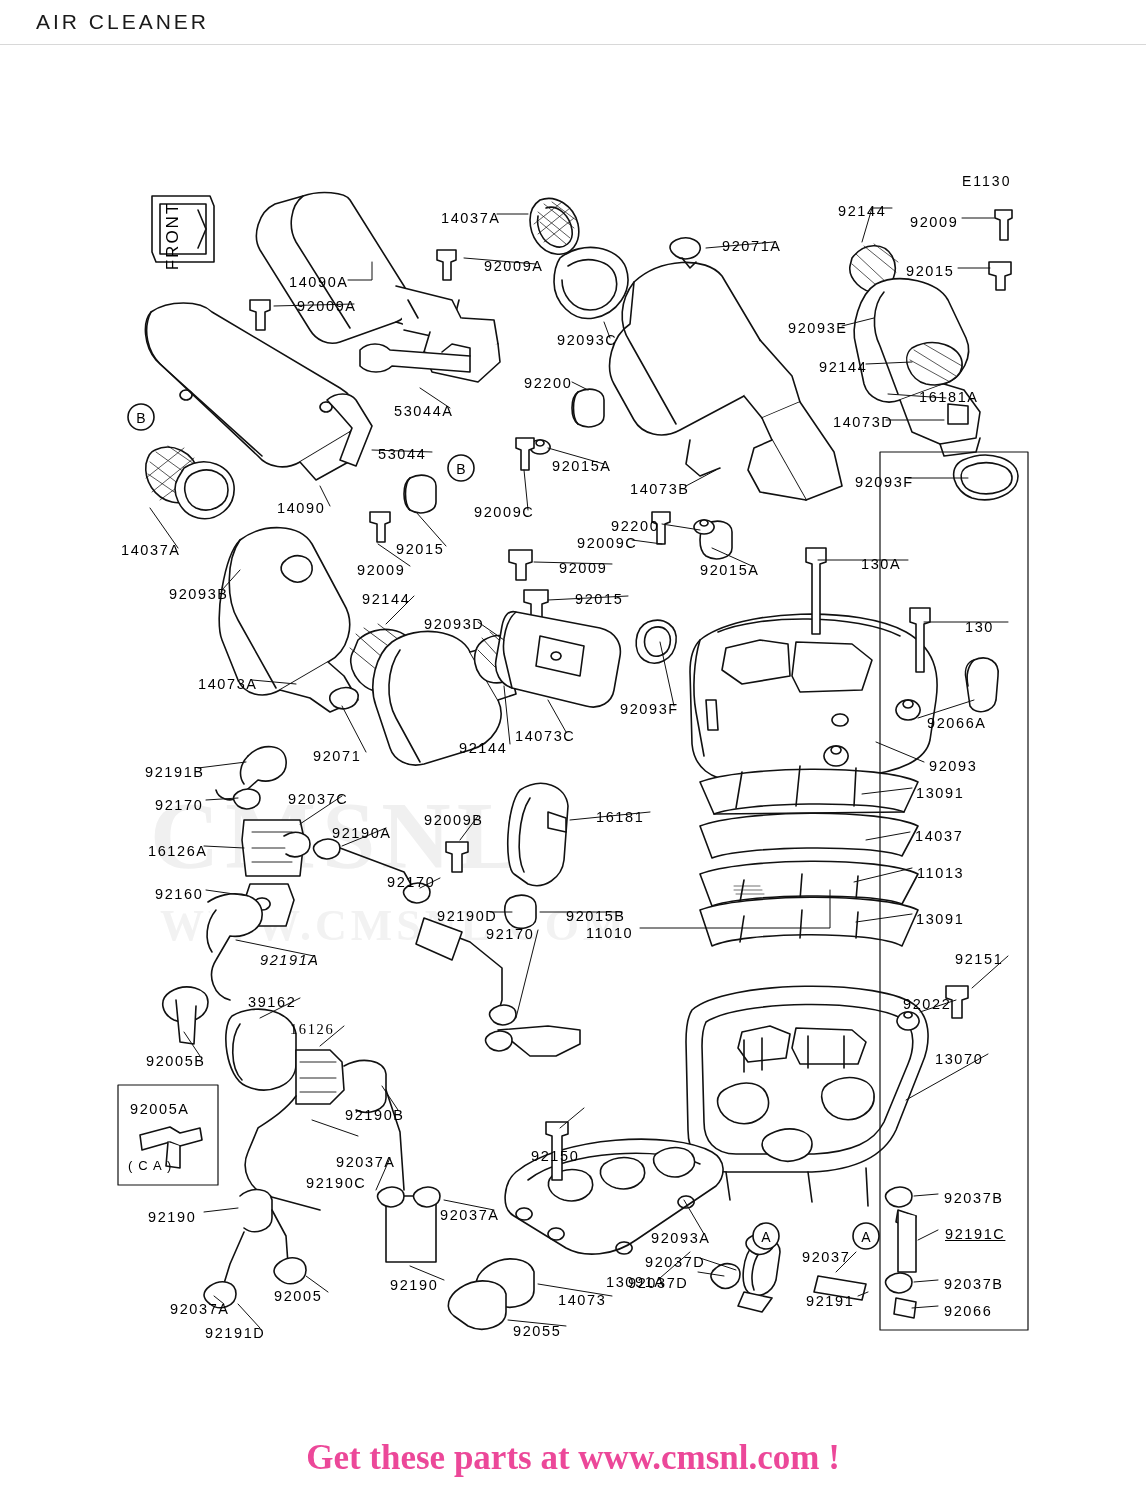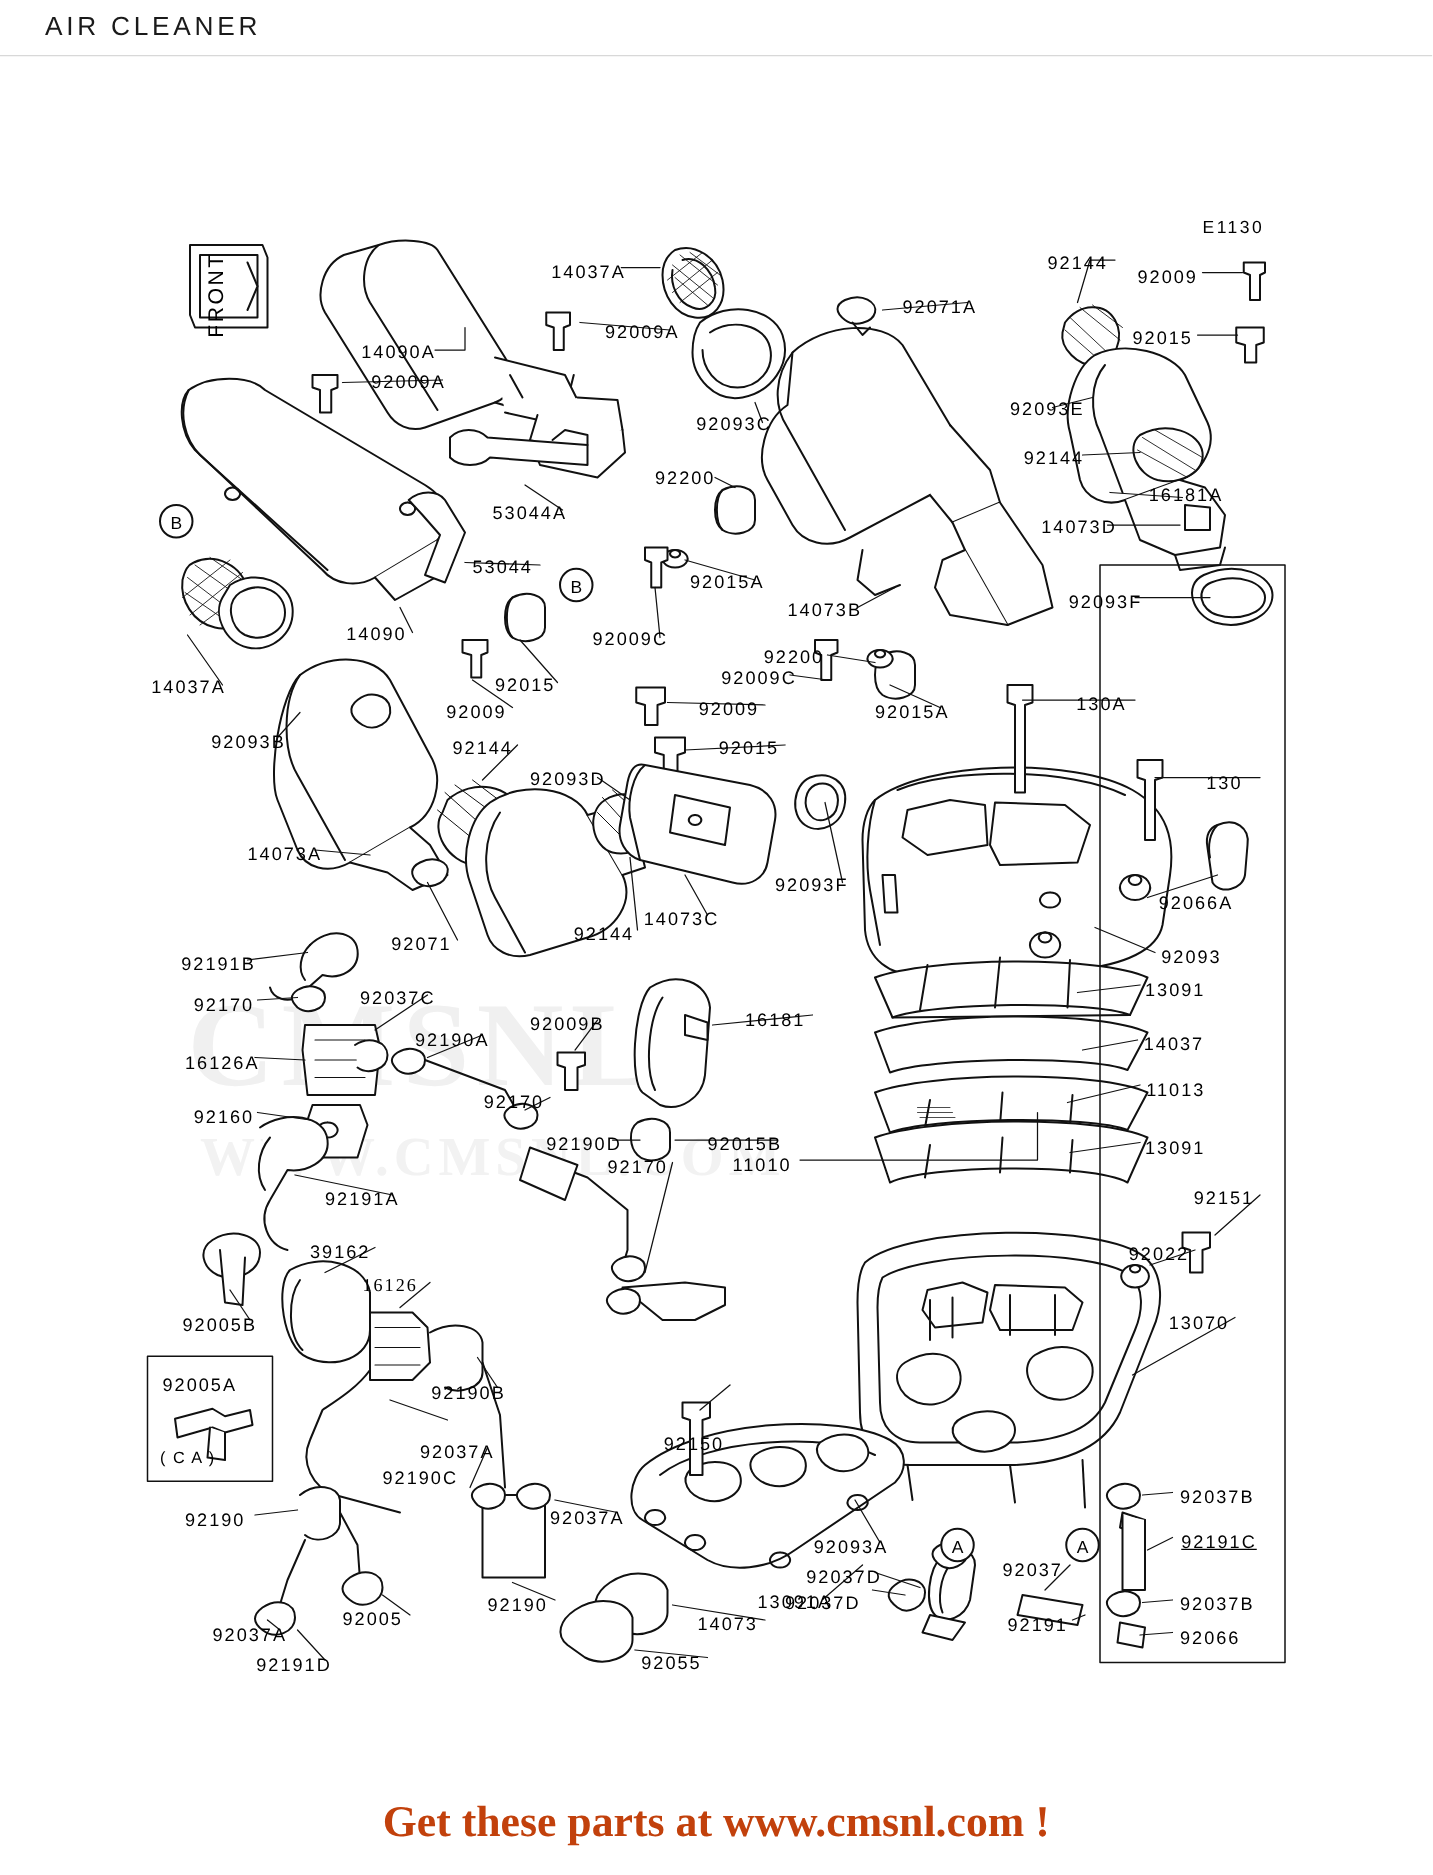--- a/index.html
+++ b/index.html
@@ -54,21 +54,21 @@
   }
   #footer {
     position: absolute;
     left: 0;
     top: 1438px;
     width: 1146px;
     text-align: center;
     font-family: "Liberation Serif", serif;
     font-weight: bold;
     font-size: 35px;
-    color: #c2410c;
+    color: #ec4899;
     letter-spacing: 0px;
   }
   #art {
     position: absolute;
     left: 0;
     top: 0;
     width: 1146px;
     height: 1500px;
     pointer-events: none;
   }
@@ -464,21 +464,21 @@
 
   <div id="labels">
       <div class="lbl" style="left: 441px; top: 210px;">14037A</div>
       <div class="lbl" style="left: 838px; top: 203px;">92144</div>
       <div class="lbl" style="left: 910px; top: 214px;">92009</div>
       <div class="lbl" style="left: 484px; top: 258px;">92009A</div>
       <div class="lbl" style="left: 722px; top: 238px;">92071A</div>
       <div class="lbl" style="left: 906px; top: 263px;">92015</div>
       <div class="lbl" style="left: 289px; top: 274px;">14090A</div>
       <div class="lbl" style="left: 297px; top: 298px;">92009A</div>
-      <div class="lbl" style="left: 788px; top: 320px; margin-left: 20px;">92093E</div>
+      <div class="lbl" style="left: 788px; top: 320px;">92093E</div>
       <div class="lbl" style="left: 557px; top: 332px;">92093C</div>
       <div class="lbl" style="left: 819px; top: 359px;">92144</div>
       <div class="lbl" style="left: 394px; top: 403px;">53044A</div>
       <div class="lbl" style="left: 882px; top: 389px; margin-left: 37px;">16181A</div>
       <div class="lbl" style="left: 833px; top: 414px;">14073D</div>
       <div class="lbl" style="left: 524px; top: 375px;">92200</div>
       <div class="lbl" style="left: 378px; top: 446px;">53044</div>
       <div class="lbl" style="left: 855px; top: 474px;">92093F</div>
       <div class="lbl" style="left: 552px; top: 458px;">92015A</div>
       <div class="lbl" style="left: 630px; top: 481px;">14073B</div>
@@ -515,21 +515,21 @@
       <div class="lbl" style="left: 148px; top: 843px;">16126A</div>
       <div class="lbl" style="left: 917px; top: 865px;">11013</div>
       <div class="lbl" style="left: 387px; top: 874px;">92170</div>
       <div class="lbl" style="left: 155px; top: 886px;">92160</div>
       <div class="lbl" style="left: 437px; top: 908px;">92190D</div>
       <div class="lbl" style="left: 566px; top: 908px;">92015B</div>
       <div class="lbl" style="left: 916px; top: 911px;">13091</div>
       <div class="lbl" style="left: 486px; top: 926px;">92170</div>
       <div class="lbl" style="left: 586px; top: 925px;">11010</div>
       <div class="lbl" style="left: 955px; top: 951px;">92151</div>
-      <div class="lbl" style="left: 260px; top: 952px;">92191A</div>
+      <div class="lbl" style="left: 260px; top: 952px; font-style: italic;">92191A</div>
       <div class="lbl" style="left: 903px; top: 996px;">92022</div>
       <div class="lbl" style="left: 248px; top: 994px;">39162</div>
       <div class="lbl" style="left: 290px; top: 1021px; font-family: Liberation Serif, serif;">16126</div>
       <div class="lbl" style="left: 146px; top: 1053px;">92005B</div>
       <div class="lbl" style="left: 935px; top: 1051px;">13070</div>
       <div class="lbl" style="left: 345px; top: 1107px;">92190B</div>
       <div class="lbl" style="left: 130px; top: 1101px;">92005A</div>
       <div class="lbl" style="left: 531px; top: 1104px; margin-top: 44px;">92150</div>
       <div class="lbl" style="left: 306px; top: 1132px; margin-top: 43px;">92190C</div>
       <div class="lbl" style="left: 336px; top: 1154px;">92037A</div>

